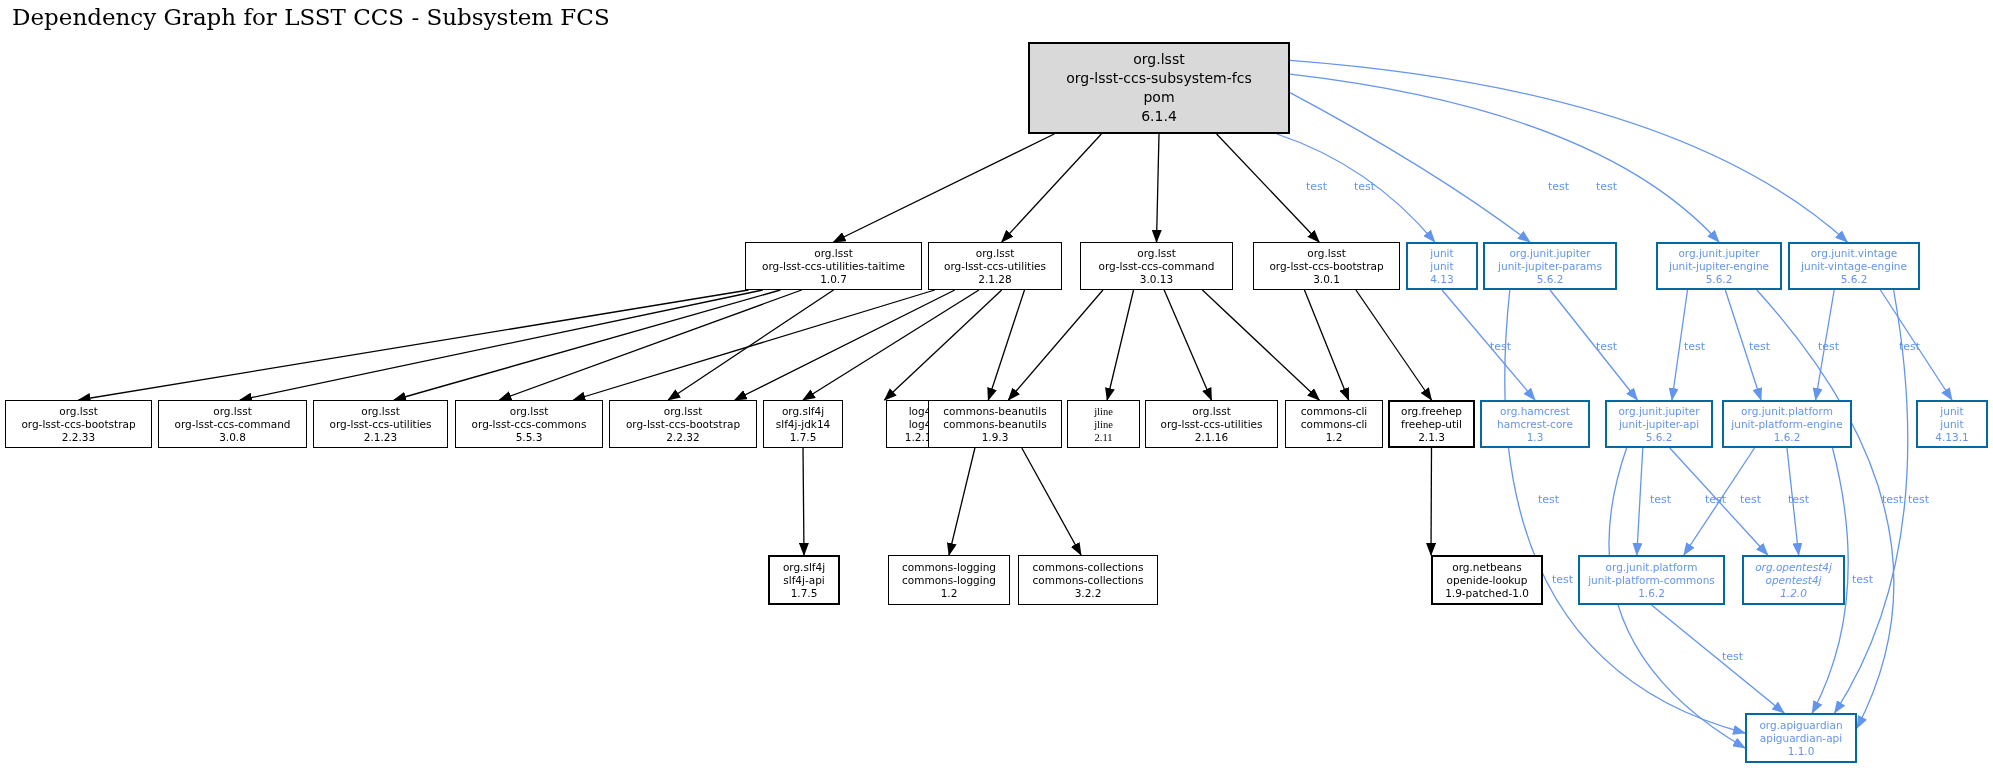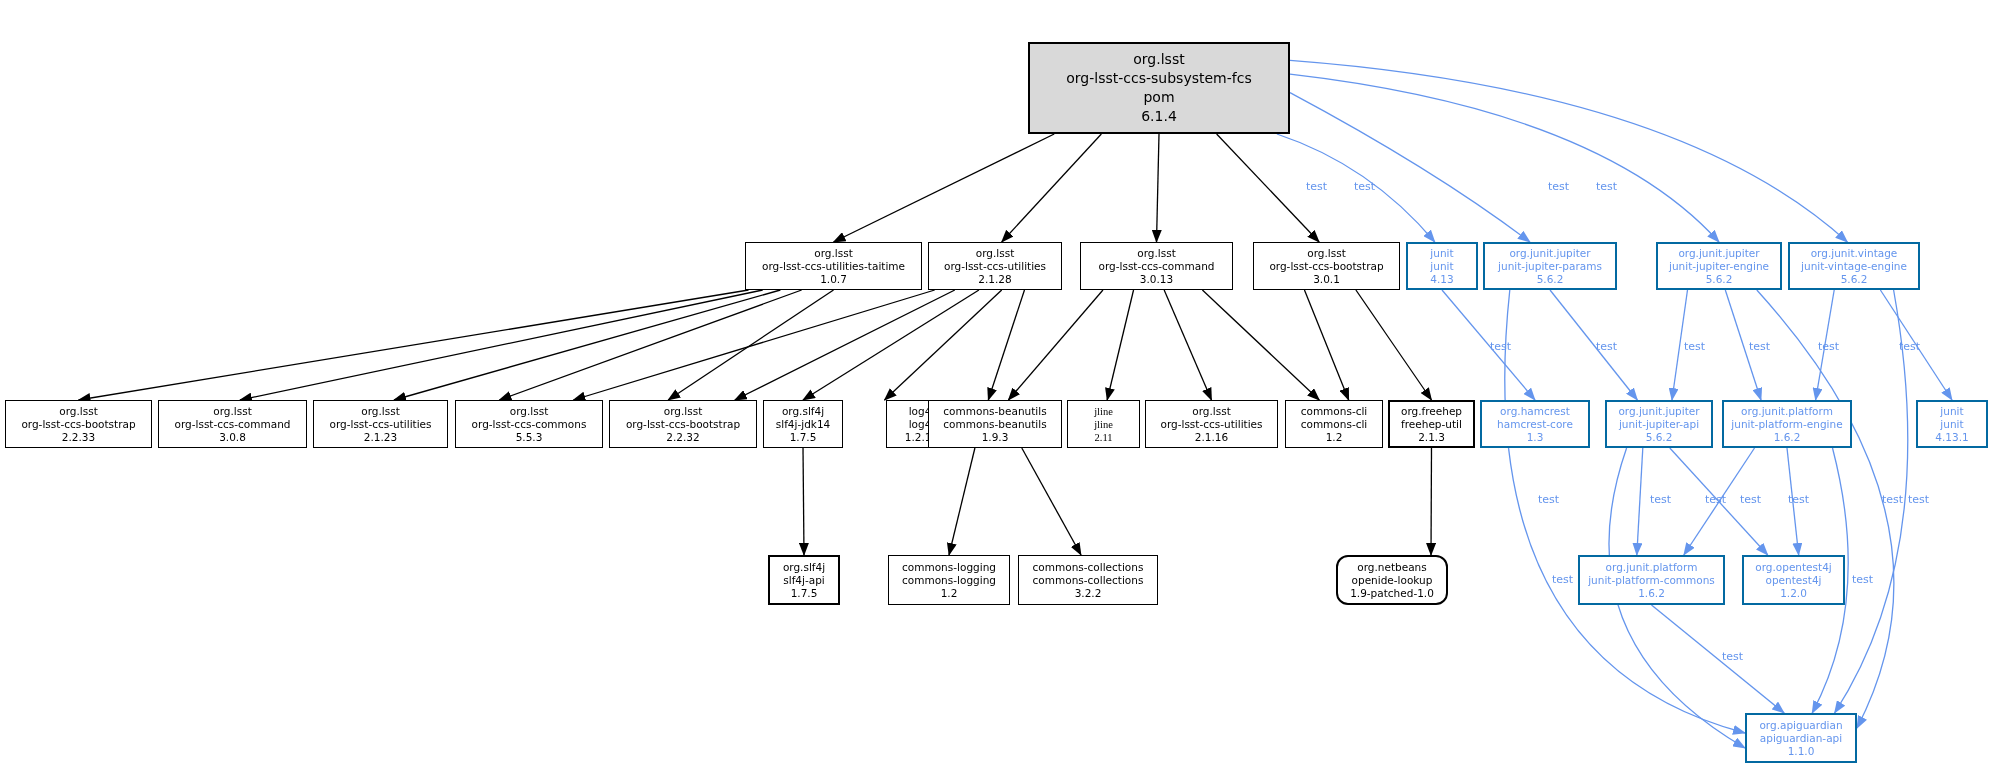--- a/index.html
+++ b/index.html
@@ -91,20 +91,21 @@
       <text x="1882" y="503" class="edge-label">test</text>
       <path d="M1756.8,290 Q1965,520 1857,728" class="edge-b" marker-end="url(#ab)"></path>
       <text x="1908" y="503" class="edge-label">test</text>
       <path d="M1626.6,448 Q1560,640 1745,748" class="edge-b" marker-end="url(#ab)"></path>
       <text x="1552" y="583" class="edge-label">test</text>
       <path d="M1832.5,448 Q1872,600 1812.2,713" class="edge-b" marker-end="url(#ab)"></path>
       <text x="1852" y="583" class="edge-label">test</text>
       <path d="M1651.5,605 L1784.2,713" class="edge-b" marker-end="url(#ab)"></path>
       <text x="1722" y="660" class="edge-label">test</text>
     </svg>
+  <div id="graph-title">Dependency Graph for LSST CCS - Subsystem FCS</div>
 <div class="node root" style="left: 1028px; top: 42px; width: 262px; height: 92px;">
       <div>org.lsst</div>
       <div>org-lsst-ccs-subsystem-fcs</div>
       <div>pom</div>
       <div>6.1.4</div>
     </div>
     <div class="node black" style="left: 745px; top: 242px; width: 177px; height: 48px;">
       <div>org.lsst</div>
       <div>org-lsst-ccs-utilities-taitime</div>
       <div>1.0.7</div>
@@ -232,31 +233,31 @@
     <div class="node black" style="left: 888px; top: 555px; width: 122px; height: 50px;">
       <div>commons-logging</div>
       <div>commons-logging</div>
       <div>1.2</div>
     </div>
     <div class="node black" style="left: 1018px; top: 555px; width: 140px; height: 50px;">
       <div>commons-collections</div>
       <div>commons-collections</div>
       <div>3.2.2</div>
     </div>
-    <div class="node thick" style="left: 1336px; top: 555px; width: 112px; height: 50px; border-radius: 12px;">
+    <div class="node thick" style="left: 1431px; top: 555px; width: 112px; height: 50px;">
       <div>org.netbeans</div>
       <div>openide-lookup</div>
       <div>1.9-patched-1.0</div>
     </div>
     <div class="node blue" style="left: 1578px; top: 555px; width: 147px; height: 50px;">
       <div>org.junit.platform</div>
       <div>junit-platform-commons</div>
       <div>1.6.2</div>
     </div>
-    <div class="node blue" style="left: 1742px; top: 555px; width: 103px; height: 50px;">
+    <div class="node blue" style="left: 1742px; top: 555px; width: 103px; height: 50px; font-style: italic;">
       <div>org.opentest4j</div>
       <div>opentest4j</div>
       <div>1.2.0</div>
     </div>
     <div class="node blue" style="left: 1745px; top: 713px; width: 112px; height: 50px;">
       <div>org.apiguardian</div>
       <div>apiguardian-api</div>
       <div>1.1.0</div>
     </div>
   </div>

